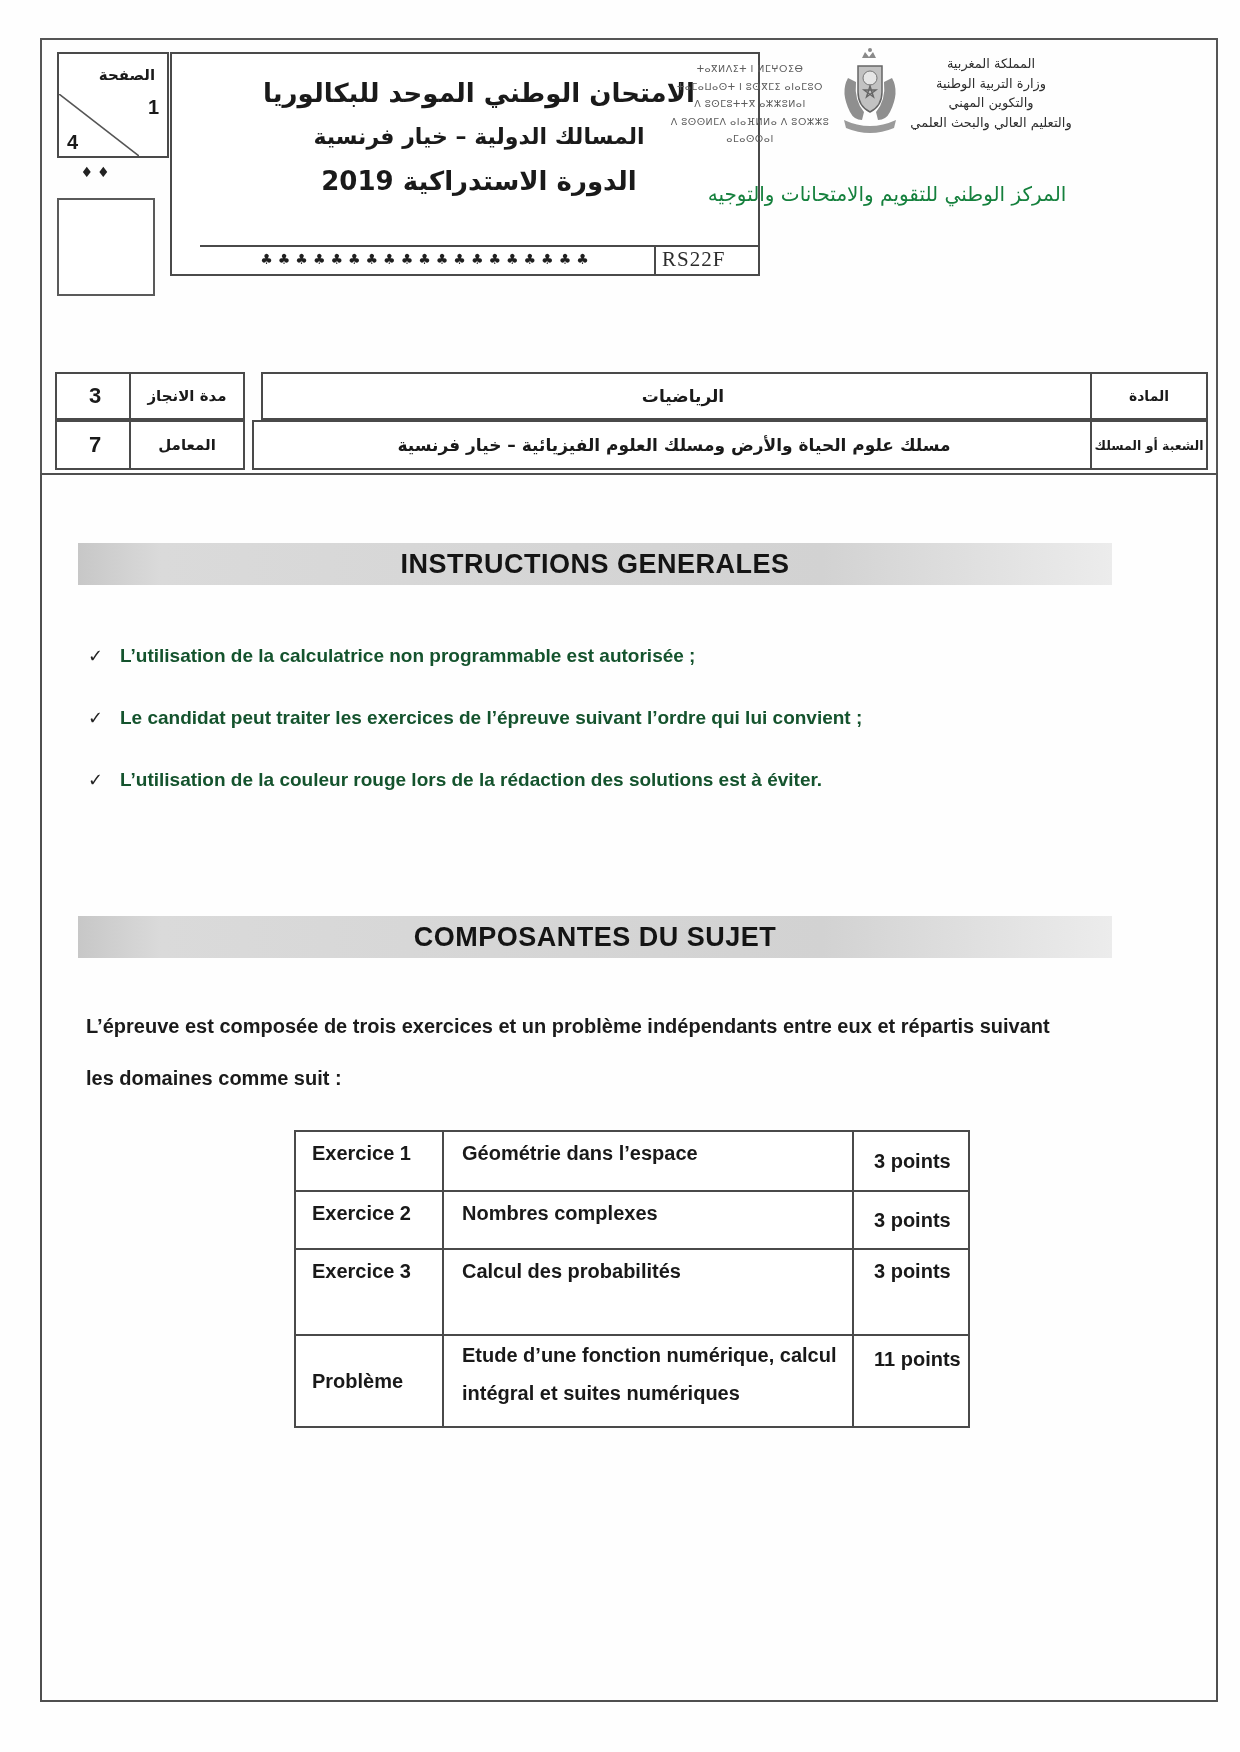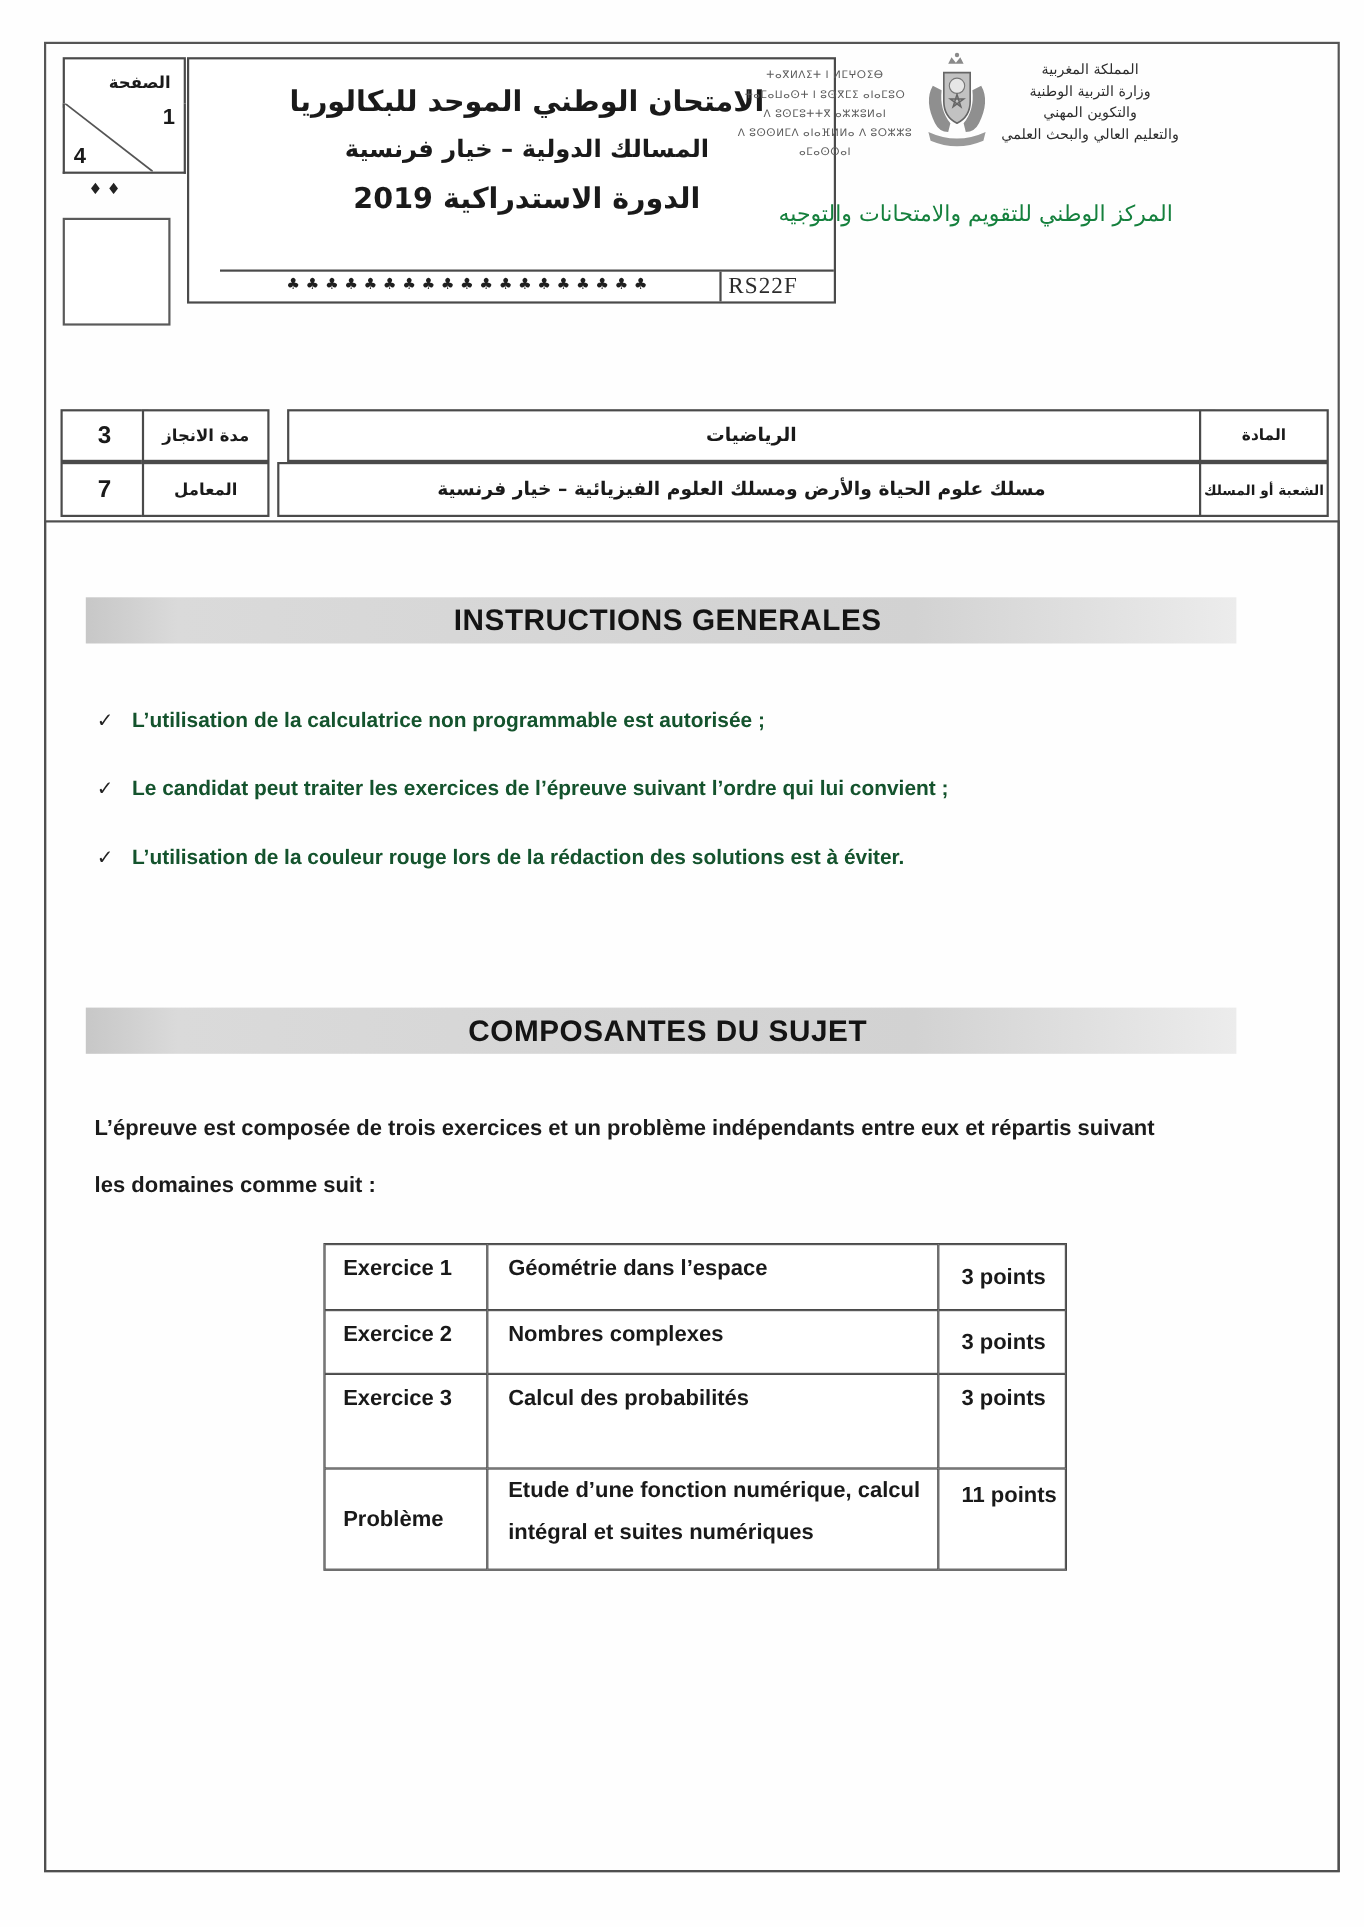--- a/index.html
+++ b/index.html
@@ -47,21 +47,21 @@
   
   .st-cell{position:absolute;border:2px solid #4a4a4a;background:#fff;display:flex;align-items:center;justify-content:center;}
   .st-value{font-size:22px;font-weight:bold;font-family:"Liberation Sans",sans-serif;}
   .st-vlabel{font-size:15px;font-weight:bold;}
   .st-content{font-size:17px;font-weight:bold;}
   .st-label{font-size:14px;font-weight:bold;}
 
   
   .band{left:78px;width:1034px;height:42px;text-align:center;
         background:linear-gradient(90deg,#c7c7c7 0%,#dadada 8%,#d2d2d2 72%,#ececec 100%);
-        font-size:27px;font-weight:bold;line-height:42px;letter-spacing:0.5px;color:#141414;padding-left:12px;}
+        font-size:27px;font-weight:bold;line-height:42px;letter-spacing:0.5px;color:#141414;}
   #band-instructions{top:543px;}
   #band-composantes{top:916px;}
 
   
   .check-item{position:absolute;left:88px;width:1020px;display:flex;}
   .check-mark{width:32px;font-size:18px;font-weight:bold;color:#222;}
   .check-text{font-size:19px;font-weight:bold;color:#14532d;}
 
   
   #intro{left:86px;top:1000px;width:1040px;font-size:20px;font-weight:bold;line-height:52px;color:#1b1b1b;}

